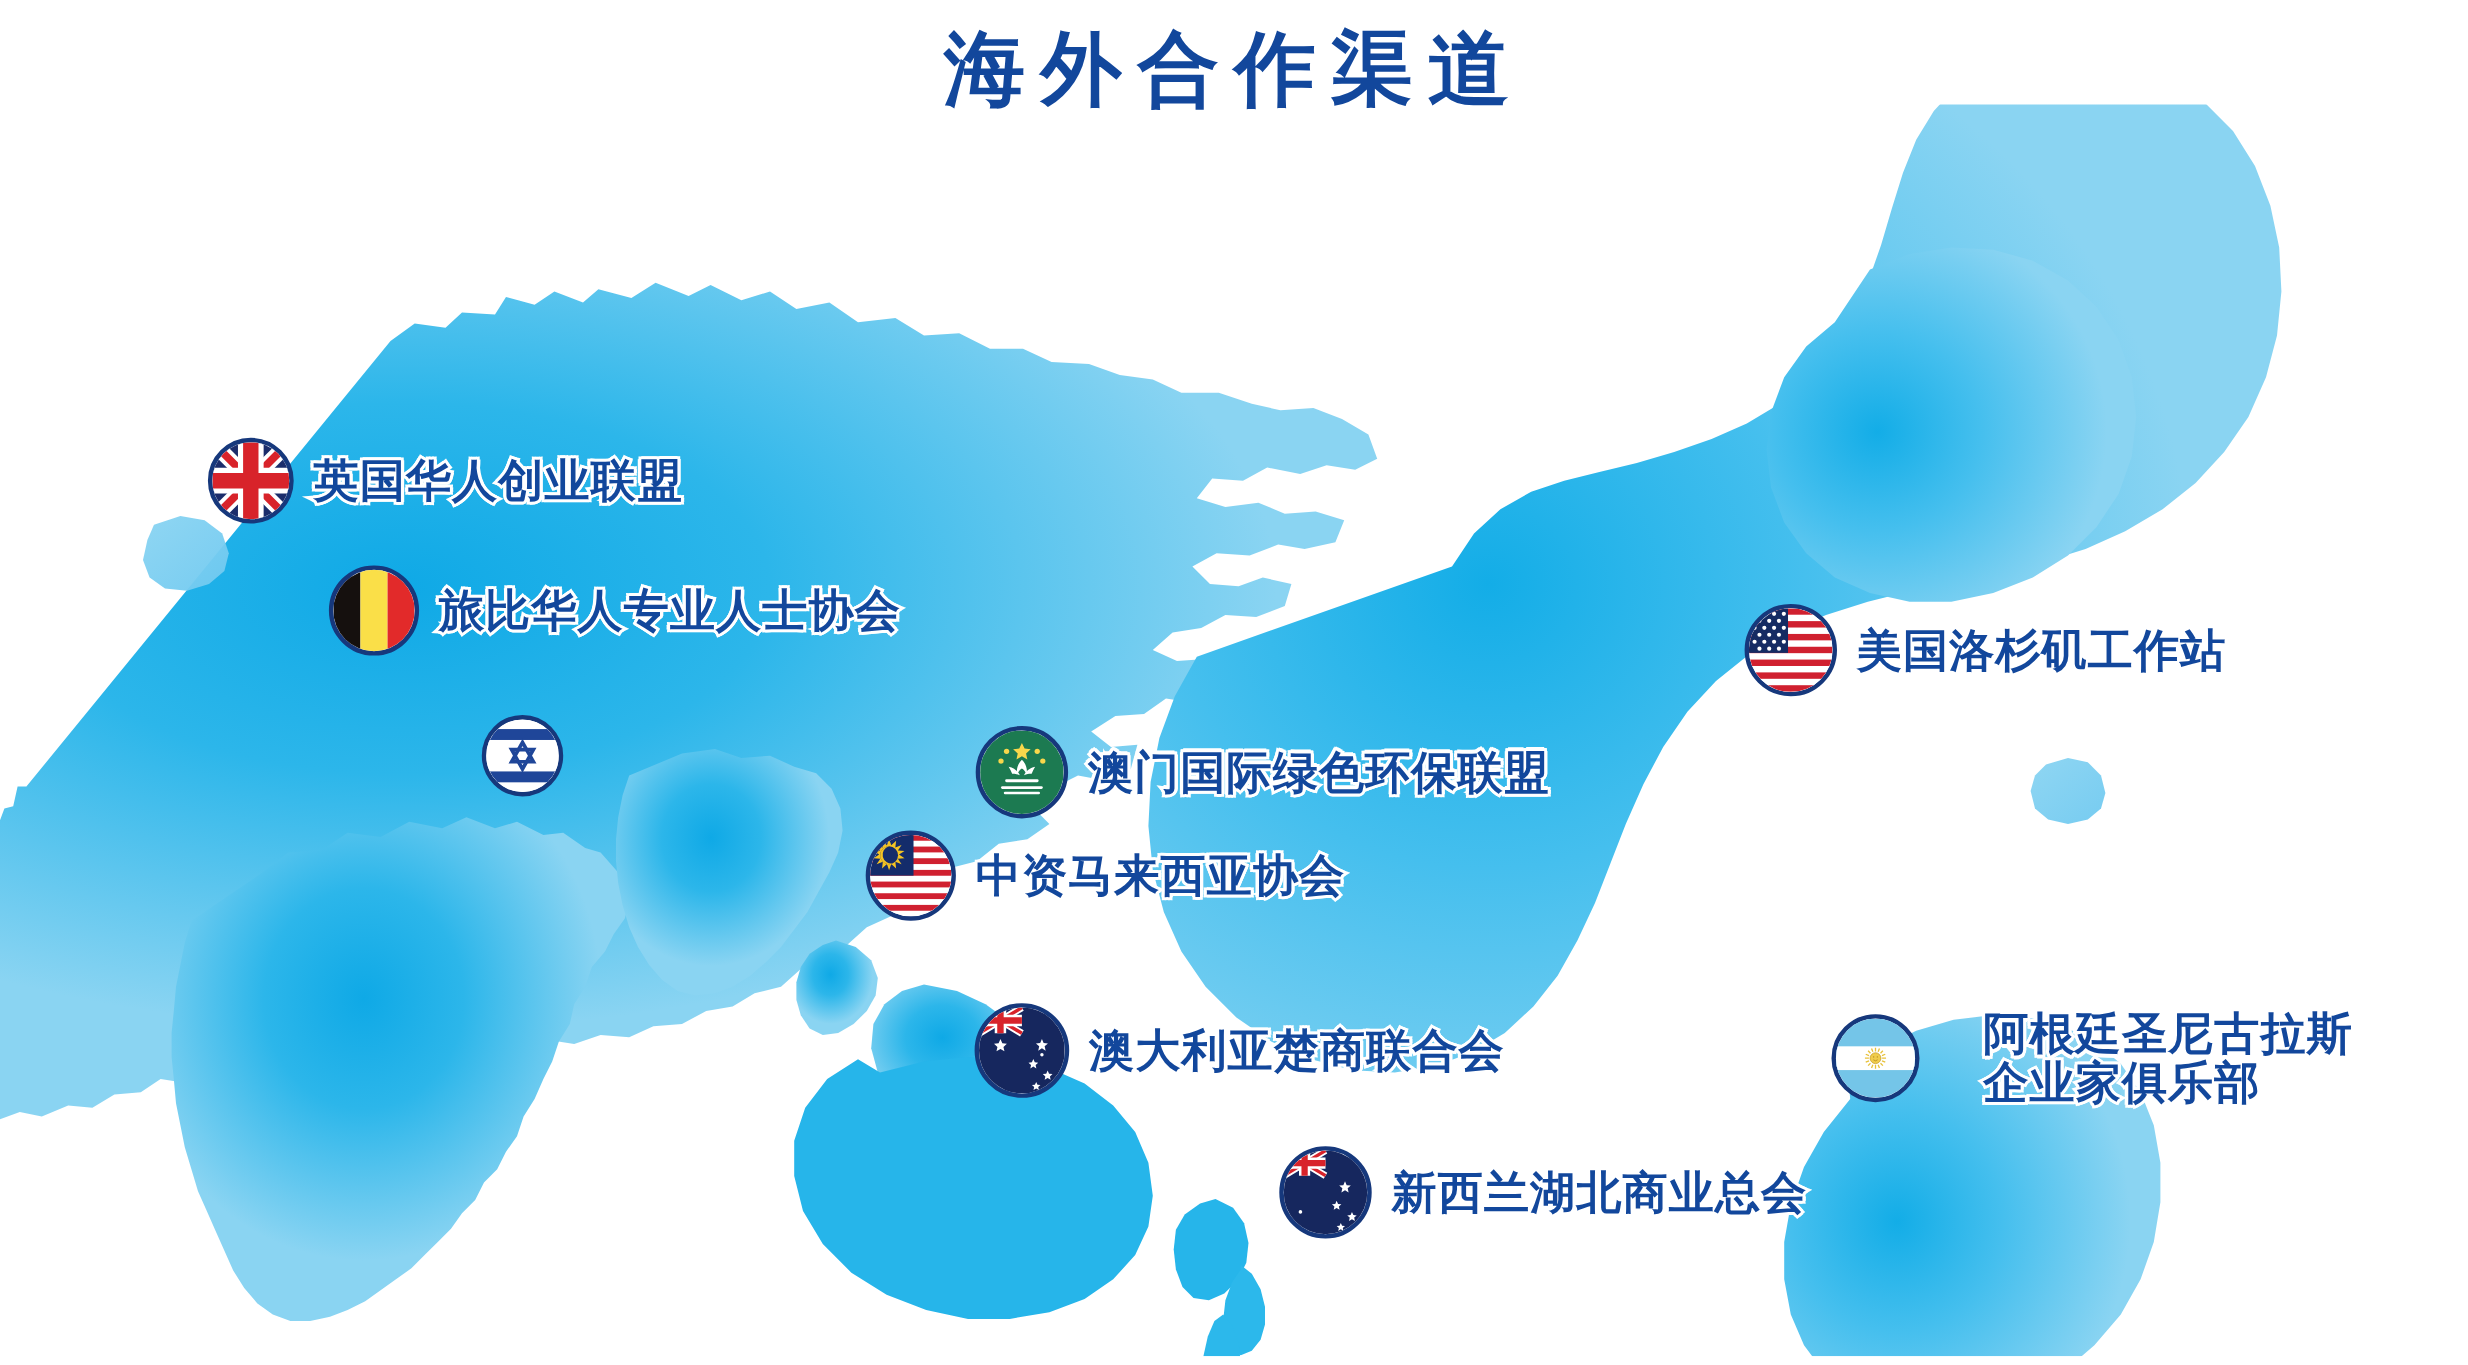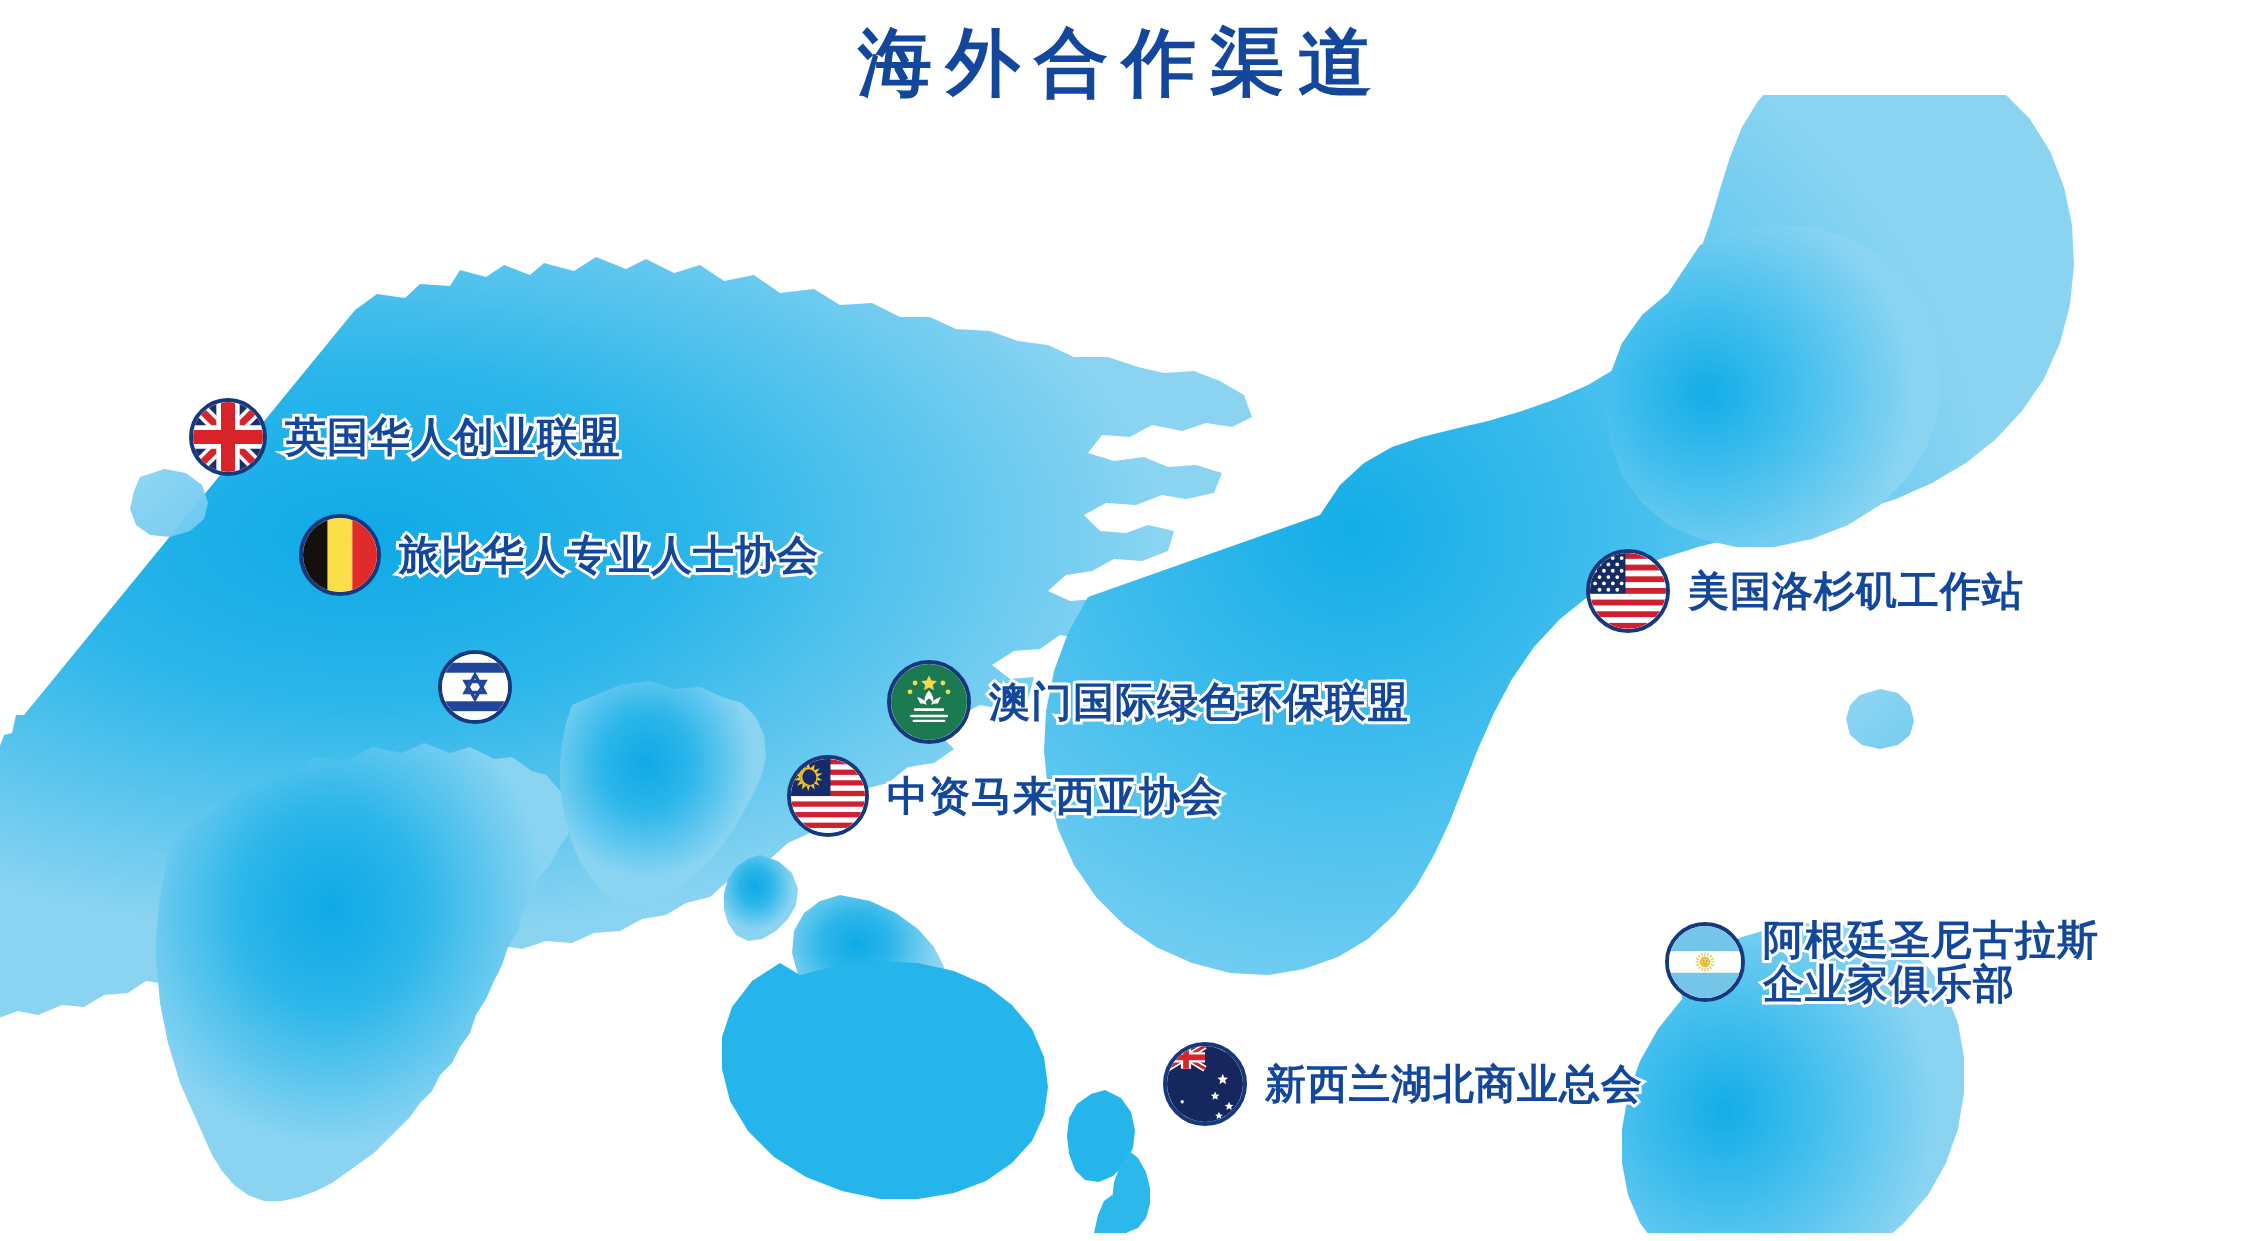--- a/index.html
+++ b/index.html
@@ -218,20 +218,44 @@
         </g>
         <circle cx="14" cy="15" r="6.6" fill="#142C6B"></circle>
         <path d="M14 8.4 a6.6 6.6 0 1 0 3.2 12.4 a5.4 5.4 0 1 1 -3.2 -12.4 z" fill="#F4C323"></path>
       </svg>
     </div>
     <div class="mlabel">
       <span>中资马来西亚协会</span>
     </div>
   </div>
 
+  <div class="marker" style="left:886px;top:912px;">
+    <div class="badge" style="width:86px;height:86px;">
+      <svg viewBox="0 0 60 60" xmlns="http://www.w3.org/2000/svg">
+        <rect width="60" height="60" fill="#16275E"></rect>
+        <g>
+          <path d="M0 0 L30 18 M30 0 L0 18" stroke="#fff" stroke-width="5"></path>
+          <path d="M0 0 L30 18 M30 0 L0 18" stroke="#D8232A" stroke-width="2.4"></path>
+          <path d="M15 0 V18 M0 9 H30" stroke="#fff" stroke-width="8"></path>
+          <path d="M15 0 V18 M0 9 H30" stroke="#D8232A" stroke-width="4.5"></path>
+        </g>
+        <g fill="#fff">
+          <path d="M15 22 l1.3 3 3.2 .3 -2.4 2.2 .7 3.1 -2.8 -1.6 -2.8 1.6 .7 -3.1 -2.4 -2.2 3.2 -.3 z"></path>
+          <path d="M44 22 l1.2 2.8 3 .3 -2.3 2 .7 3 -2.6 -1.6 -2.6 1.6 .7 -3 -2.3 -2 3 -.3 z"></path>
+          <path d="M38 36 l1 2.3 2.4 .2 -1.8 1.6 .5 2.4 -2.1 -1.3 -2.1 1.3 .5 -2.4 -1.8 -1.6 2.4 -.2 z"></path>
+          <path d="M48 44 l1 2.3 2.4 .2 -1.8 1.6 .5 2.4 -2.1 -1.3 -2.1 1.3 .5 -2.4 -1.8 -1.6 2.4 -.2 z"></path>
+          <path d="M40 52 l.9 2 2.1 .2 -1.6 1.4 .5 2.1 -1.9 -1.2 -1.9 1.2 .5 -2.1 -1.6 -1.4 2.1 -.2 z"></path>
+          <circle cx="44" cy="33" r="1.2"></circle>
+        </g>
+      </svg>
+    </div>
+    <div class="mlabel">
+      <span>澳大利亚楚商联合会</span>
+    </div>
+  </div>
 
   <div class="marker" style="left:1163px;top:1042px;justify-content:center;">
     <div class="badge" style="width:84px;height:84px;">
       <svg viewBox="0 0 60 60" xmlns="http://www.w3.org/2000/svg">
         <rect width="60" height="60" fill="#16275E"></rect>
         <g>
           <path d="M0 0 L30 18 M30 0 L0 18" stroke="#fff" stroke-width="5"></path>
           <path d="M0 0 L30 18 M30 0 L0 18" stroke="#D8232A" stroke-width="2.4"></path>
           <path d="M15 0 V18 M0 9 H30" stroke="#fff" stroke-width="8"></path>
           <path d="M15 0 V18 M0 9 H30" stroke="#D8232A" stroke-width="4.5"></path>
@@ -287,21 +311,21 @@
             <circle cx="14.5" cy="29" r="1.5"></circle>
             <circle cx="21.5" cy="29" r="1.5"></circle>
         </g>
       </svg>
     </div>
     <div class="mlabel">
       <span>美国洛杉矶工作站</span>
     </div>
   </div>
 
-  <div class="marker" style="left:1665px;top:918px;">
+  <div class="marker" style="left:1665px;top:918px;gap:40px;">
     <div class="badge" style="width:80px;height:80px;">
       <svg viewBox="0 0 60 60" xmlns="http://www.w3.org/2000/svg">
         <rect width="60" height="60" fill="#74C5E8"></rect>
         <rect y="21" width="60" height="18" fill="#ffffff"></rect>
         <g transform="translate(30,30)">
           <g stroke="#E8C23A" stroke-width="1" fill="none">
             <path d="M0 -8 V-5 M0 8 V5 M-8 0 H-5 M8 0 H5 M-5.6 -5.6 L-3.8 -3.8 M5.6 5.6 L3.8 3.8 M5.6 -5.6 L3.8 -3.8 M-5.6 5.6 L-3.8 3.8"></path>
             <path d="M3 -7.4 L2 -4.9 M-3 7.4 L-2 4.9 M-3 -7.4 L-2 -4.9 M3 7.4 L2 4.9 M7.4 -3 L4.9 -2 M-7.4 3 L-4.9 2 M7.4 3 L4.9 2 M-7.4 -3 L-4.9 -2"></path>
           </g>
           <circle r="4.1" fill="#F0CC4A" stroke="#C8A02E" stroke-width=".6"></circle>

